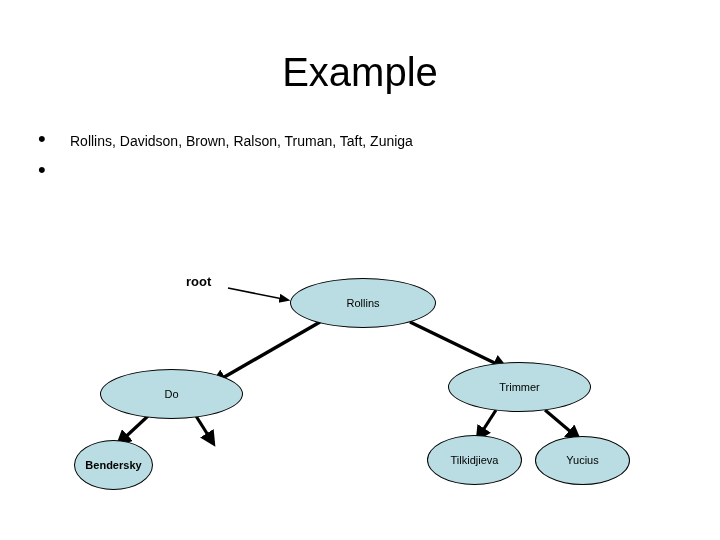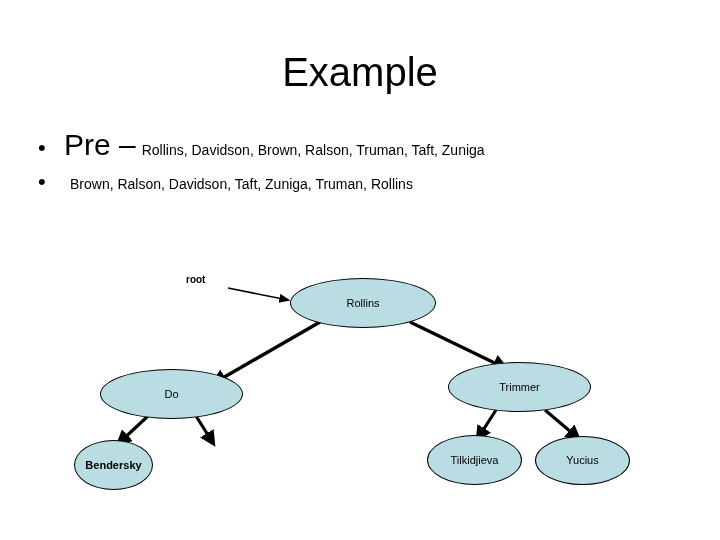--- a/index.html
+++ b/index.html
@@ -81,21 +81,21 @@
     box-sizing: border-box;
   }
   .node-label {
     font-size: 11px;
     color: #000000;
     line-height: 1;
     white-space: nowrap;
   }
   .root-label {
     position: absolute;
-    font-size: 10px;
+    font-size: 13px;
     font-weight: bold;
     color: #000000;
     left: 186px;
     top: 274px;
   }
   svg.edges {
     position: absolute;
     left: 0; top: 0;
     width: 720px;
     height: 540px;
@@ -106,27 +106,25 @@
 <body>
 
 <div class="slide">
 
   <div class="slide-title">Example</div>
 
   <div class="bullets">
 
     <div class="bullet-row">
       <span class="bullet-dot">•</span>
-      <span class="bullet-head">Pre –</span>
       <span class="bullet-list">Rollins, Davidson, Brown, Ralson, Truman, Taft, Zuniga</span>
     </div>
 
     <div class="bullet-row">
       <span class="bullet-dot">•</span>
-      <span class="bullet-list">Brown, Ralson, Davidson, Taft, Zuniga, Truman, Rollins</span>
     </div>
 
   </div>
 
   <div class="diagram">
 
     <svg class="edges" viewBox="0 0 720 540">
       <defs>
         <marker id="arrowThick" markerWidth="5" markerHeight="5" refX="3.6" refY="2.5" orient="auto" markerUnits="strokeWidth">
           <path d="M0,0 L5,2.5 L0,5 z" fill="#000000"></path>

